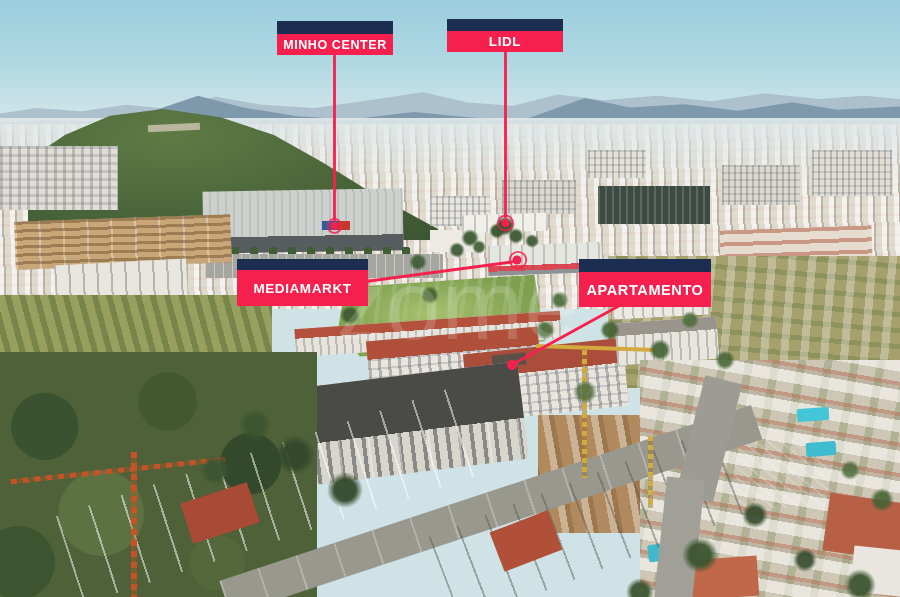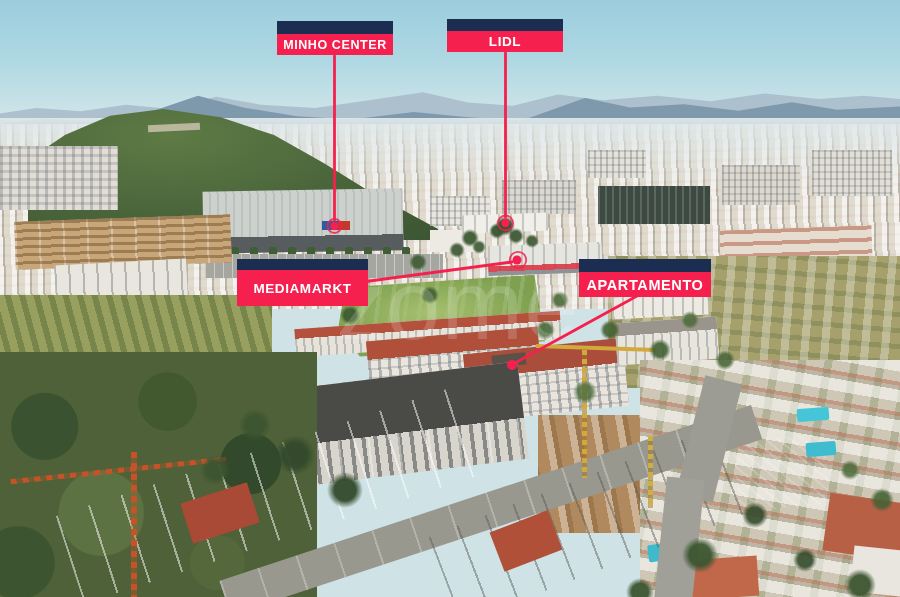--- a/index.html
+++ b/index.html
@@ -222,21 +222,21 @@
   .label-minho .bar{height:13px;}
   .label-minho .body{height:21px;font-size:12.5px;}
   .label-lidl{left:447px;top:19px;width:116px;}
   .label-lidl .bar{height:12px;}
   .label-lidl .body{height:21px;font-size:13.5px;}
   .label-media{left:237px;top:259px;width:131px;}
   .label-media .bar{height:11px;}
   .label-media .body{height:36px;font-size:13.5px;}
   .label-apart{left:579px;top:259px;width:132px;}
   .label-apart .bar{height:13px;}
-  .label-apart .body{height:25px;font-size:14.5px;}
+  .label-apart .body{height:35px;font-size:14.5px;}
 </style>
 </head>
 <body>
 
 <div class="scene">
 
   <div class="sky"></div>
   <div class="ridge-far"></div>
   <div class="ridge-near"></div>
   <div class="city-band"></div>

